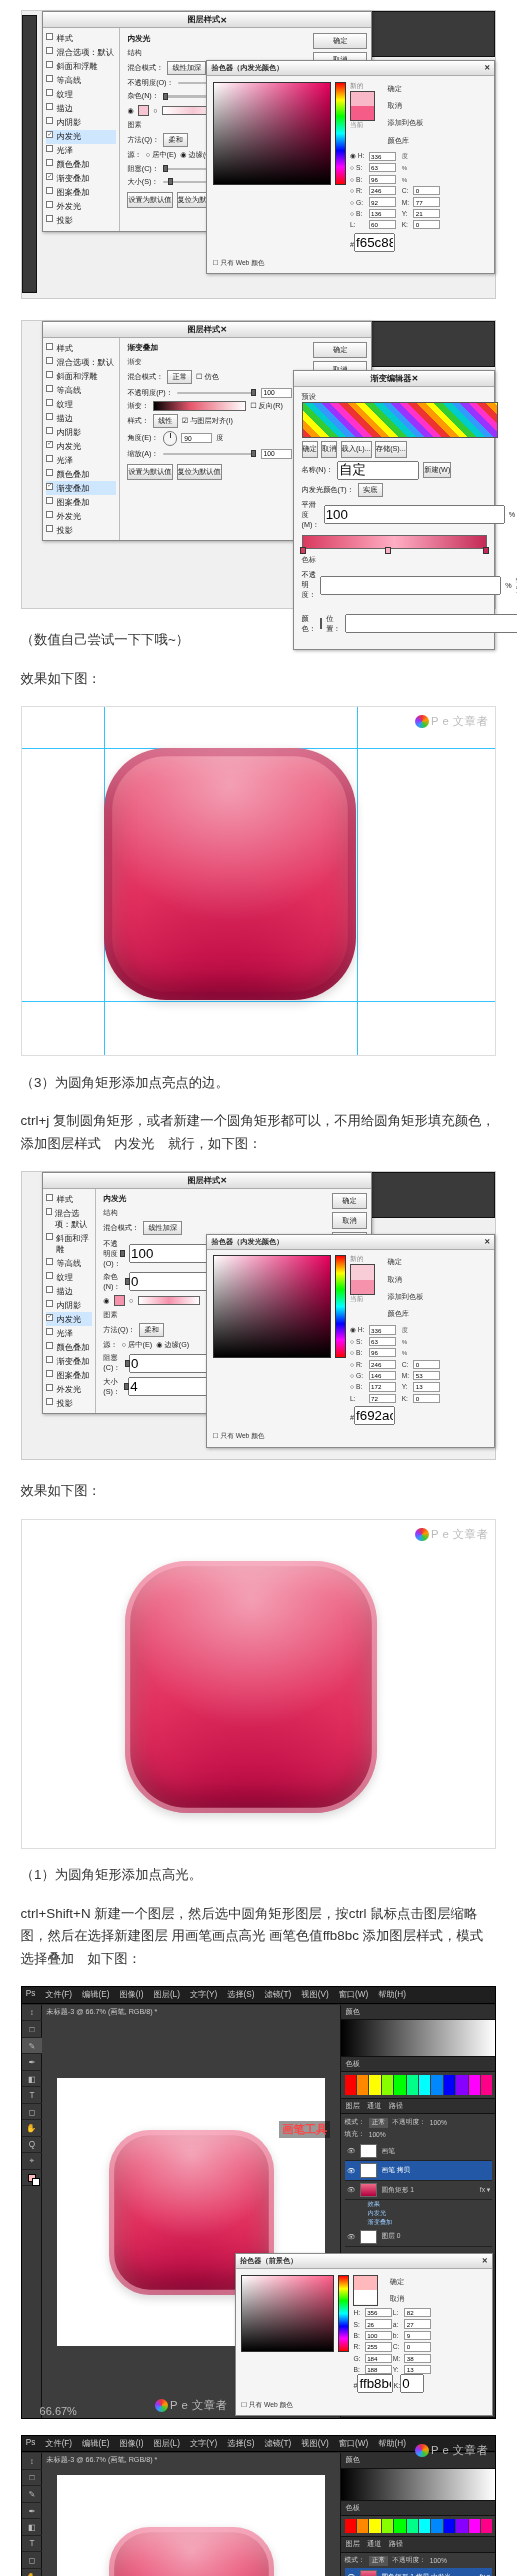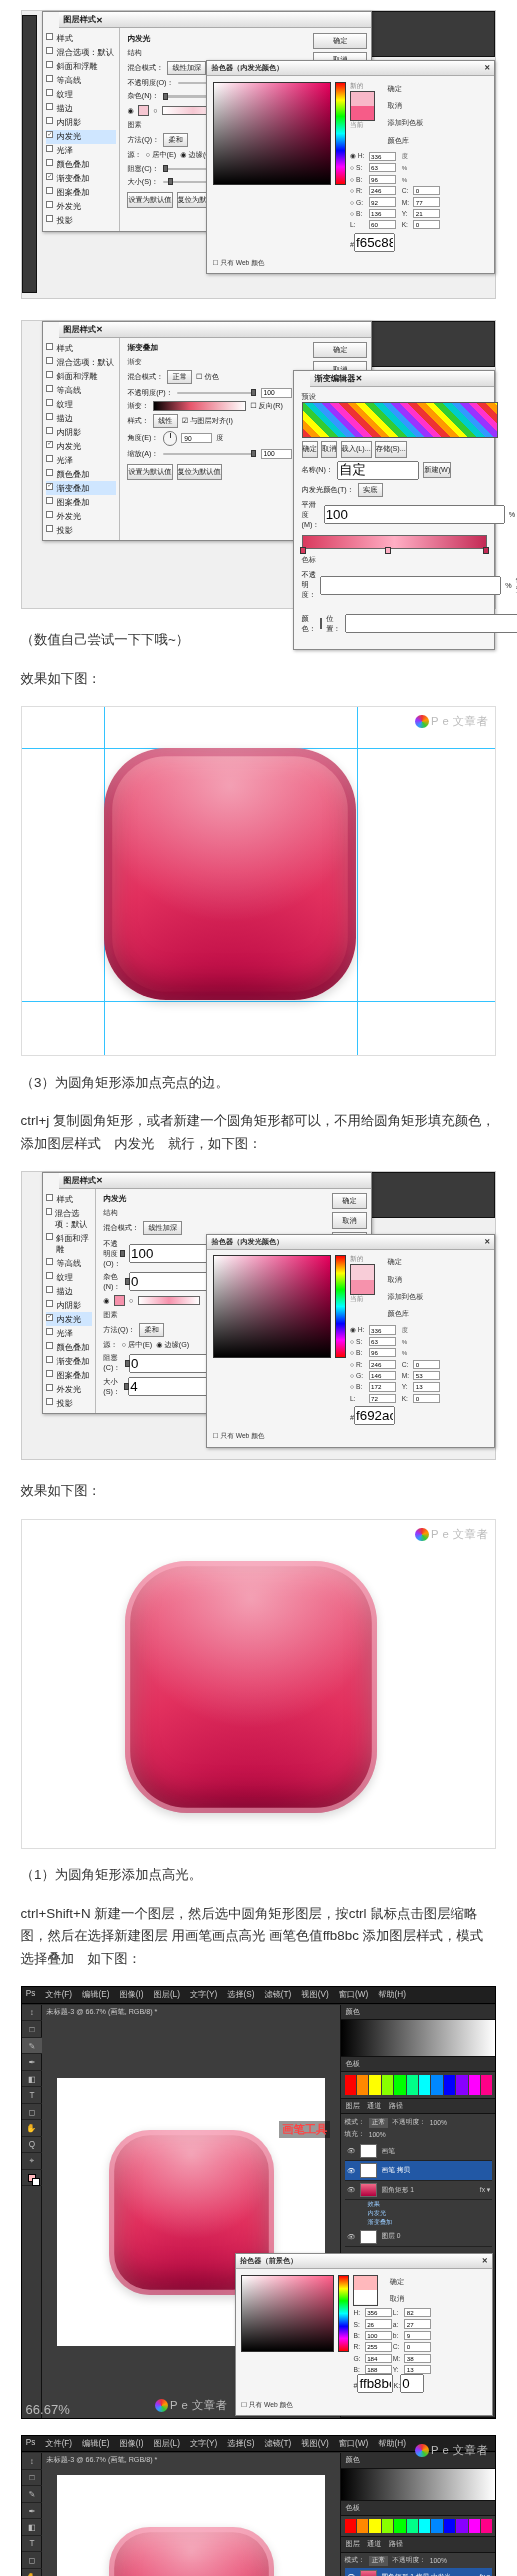--- a/index.html
+++ b/index.html
@@ -25,21 +25,21 @@
     position: absolute;
     font-size: 8.2px;
     color: #222;
     box-shadow: 1px 1px 3.1px rgba(0,0,0,.3);
   }
   .ps-dialog .titlebar {
     background: linear-gradient(#fff,#ddd);
     border-bottom: 0.5px solid #aaa;
     padding: 2.1px 4.1px;
     font-weight: bold;
-    display: flex; justify-content: flex-start; align-items: center; margin-left: 16px;
+    display: flex; justify-content: center; align-items: center;
   }
   .ps-dialog .body { display: flex; }
   .ps-dialog .sidebar {
     width: 77px;
     border-right: 0.5px solid #bbb;
     padding: 3.1px;
   }
   .ps-dialog .sidebar .chk { display: flex; align-items: flex-start; gap: 3.1px; padding: 1.5px 0; }
   .ps-dialog .sidebar .chk .box {
     width: 7.2px; height: 7.2px; border: 0.5px solid #777; background: #fff;
@@ -202,21 +202,21 @@
   }
   .ps-workspace .canvas .doc{
     background:#fff;width:268px;height:268px;position:relative;
   }
   .ps-workspace .canvas .doc .result-icon{ left:52px; top:52px; width:165px;height:165px;border-radius:41px;}
   .ps-workspace .anno{
     position:absolute; background:rgba(0,0,0,.4); color:#f44; font-size:11.3px;
     padding:1px 3.1px; font-weight:bold; white-space:nowrap;
   }
   .ps-workspace .status{
-    position:absolute;left:4px;bottom:1px;color:#bbb;font-size:13px;
+    position:absolute;left:18px;bottom:1px;color:#bbb;font-size:11px;
   }
   .ps-workspace .cp-overlay {
     position:absolute;right:2.6px;bottom:2.6px;
   }
 
   
   .watermark {
     position:absolute; right:7.2px; top:7.2px;
     font-size:11.3px; color:#bbb; font-family: Arial,Helvetica,sans-serif;
     letter-spacing:0.5px; display:flex; align-items:center; gap:2.1px;

